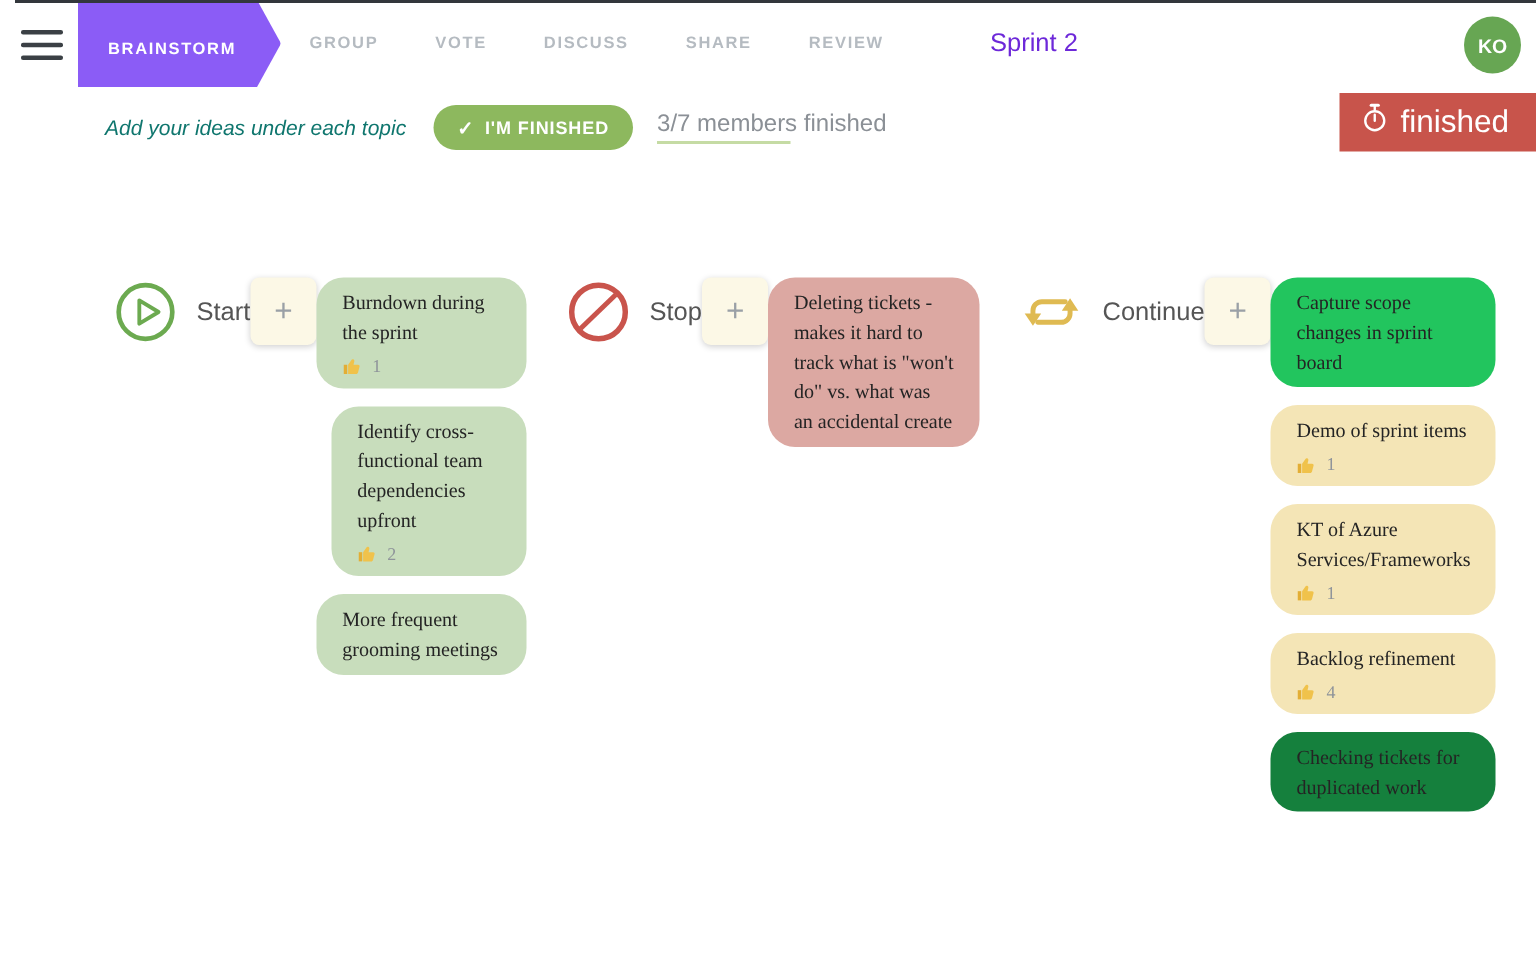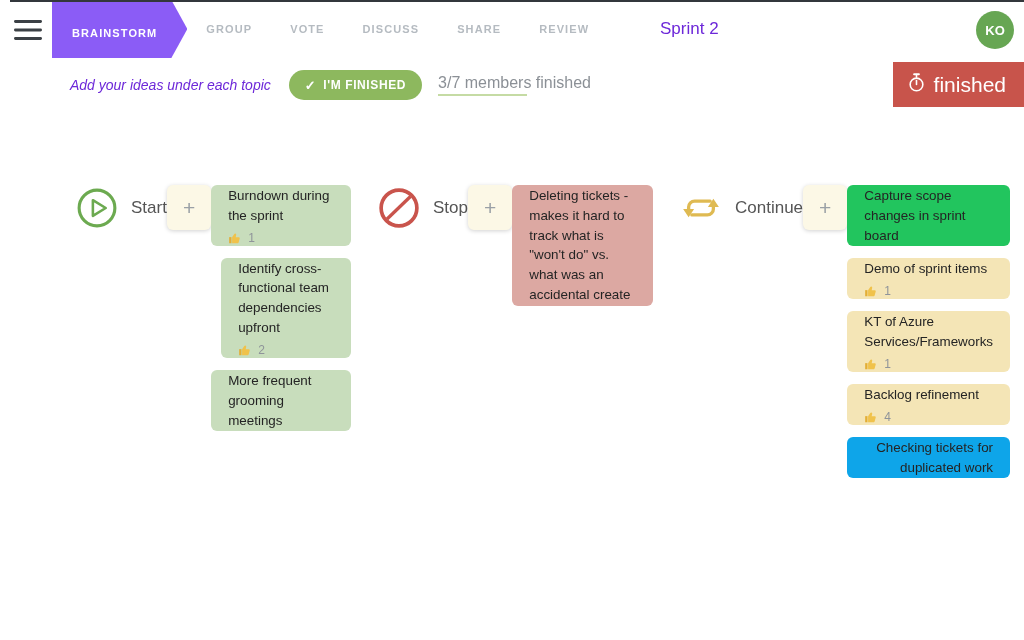--- a/index.html
+++ b/index.html
@@ -13,38 +13,38 @@
   .topnav { position: absolute; top: 0; left: 0; right: 0; height: 58px; background: #fff; }
   .menu-btn { position: absolute; left: 14px; top: 19px; width: 28px; height: 22px; background: none; border: none; cursor: pointer; padding: 0; }
   .phases { position: absolute; left: 52px; top: 0; height: 58px; display: flex; align-items: stretch; }
   .phase { display: flex; align-items: center; padding: 0 19px; font-size: 11px; font-weight: bold; letter-spacing: 1.1px; color: #b5bbc1; cursor: pointer; border: none; background: none; font-family: "Liberation Sans", sans-serif; }
   .phase.active { background: #8b5cf6; color: #fff; padding: 8px 30px 0 20px; clip-path: polygon(0 0, calc(100% - 16px) 0, 100% 50%, calc(100% - 16px) 100%, 0 100%); }
   .title { position: absolute; left: 660px; top: 0; height: 58px; line-height: 58px; font-size: 17px; color: #6d28d9; }
   .avatar { position: absolute; right: 10px; top: 11px; width: 38px; height: 38px; border-radius: 50%; background: #67a653; color: #fff; font-size: 13px; font-weight: bold; display: flex; align-items: center; justify-content: center; cursor: pointer; }
 
   
   .subheader { position: absolute; top: 62px; left: 0; right: 0; height: 46px; display: flex; align-items: center; }
-  .instruction { margin-left: 70px; font-size: 14px; font-style: italic; color: #6d28d9; }
+  .instruction { margin-left: 70px; font-size: 14px; font-style: italic; color: #0f766e; }
   .finished-btn { margin-left: 18px; height: 30px; border: none; border-radius: 15px; background: #8db85e; color: #fff; font-size: 12px; font-weight: bold; letter-spacing: 0.6px; padding: 0 16px; display: flex; align-items: center; gap: 7px; cursor: pointer; font-family: "Liberation Sans", sans-serif; }
   .finished-btn .check { font-size: 13px; font-weight: bold; }
   .members { position: relative; margin-left: 16px; font-size: 16px; color: #8b9096; cursor: pointer; padding-bottom: 4px; }
   .members-underline { position: absolute; left: 0; bottom: 0; width: 58%; height: 2px; background: #c5dba4; }
-  .timer-badge { position: absolute; right: 0; top: 0; height: 45px; background: #c8544b; color: #fff; display: flex; align-items: center; gap: 8px; padding: 0 18px 0 14px; font-size: 21px; font-weight: 500; }
+  .timer-badge { position: absolute; right: 0; top: 0; height: 39px; background: #c8544b; color: #fff; display: flex; align-items: center; gap: 8px; padding: 0 18px 0 14px; font-size: 21px; font-weight: 500; }
 
   
   .board { position: absolute; top: 185px; left: 75px; display: flex; gap: 26px; }
   .column { width: 276px; display: flex; flex-direction: row; }
   .col-header { display: flex; align-items: center; gap: 12px; height: 46px; margin-bottom: 7px; }
   .col-icon { width: 44px; height: 44px; flex: 0 0 auto; }
   .col-icon svg { width: 100%; height: 100%; display: block; }
   .col-title { font-size: 17px; color: #555; }
   .add-card { height: 45px; border: none; border-radius: 6px; background: #fcf8e6; box-shadow: 0 1px 4px rgba(0,0,0,0.18); display: flex; align-items: center; padding: 0 16px; cursor: pointer; margin-bottom: 12px; }
   .add-card .plus { font-size: 21px; color: #9aa0a6; font-family: "Liberation Sans", sans-serif; }
   .cards { display: flex; flex-direction: column; gap: 12px; }
-  .card { border-radius: 6px; padding: 1px 17px; cursor: pointer; }
+  .card { border-radius: 18px; padding: 7px 17px; cursor: pointer; font-family: Liberation Serif, serif; }
   .card-text { font-size: 13.4px; line-height: 1.48; color: #242424; }
   .card-votes { display: flex; align-items: center; gap: 6px; margin-top: 5px; }
   .card-votes svg { width: 14px; height: 14px; display: block; }
   .vote-count { font-size: 12px; color: #8f949a; }
 </style>
 </head>
 <body>
 
 <div class="page">
   <div class="top-line"></div>
@@ -209,19 +209,19 @@
             <div class="card-votes">
               <span>
                 <svg viewBox="0 0 24 24">
                   <path fill="#e3ae35" d="M2 10.5h4V21H2z"></path>
                   <path fill="#f0c24b" d="M7 21h9.2c1 0 1.9-.7 2.1-1.7l1.8-6.6c.3-1.1-.5-2.2-1.7-2.2h-5.2l.9-3.9c.2-1-.4-2.1-1.4-2.3-.7-.2-1.5.1-1.9.8L7 10.5V21z"></path>
                 </svg>
               </span>
               <span class="vote-count">4</span>
             </div>
           </article>
-          <article class="card" style="background: #0ea5e9; text-align: right;">
+          <article class="card" style="background: #15803d;">
             <div class="card-text">Checking tickets for duplicated work</div>
           </article>
         </div>
       </section>
     </main>
 </div>
 
 </body></html>

